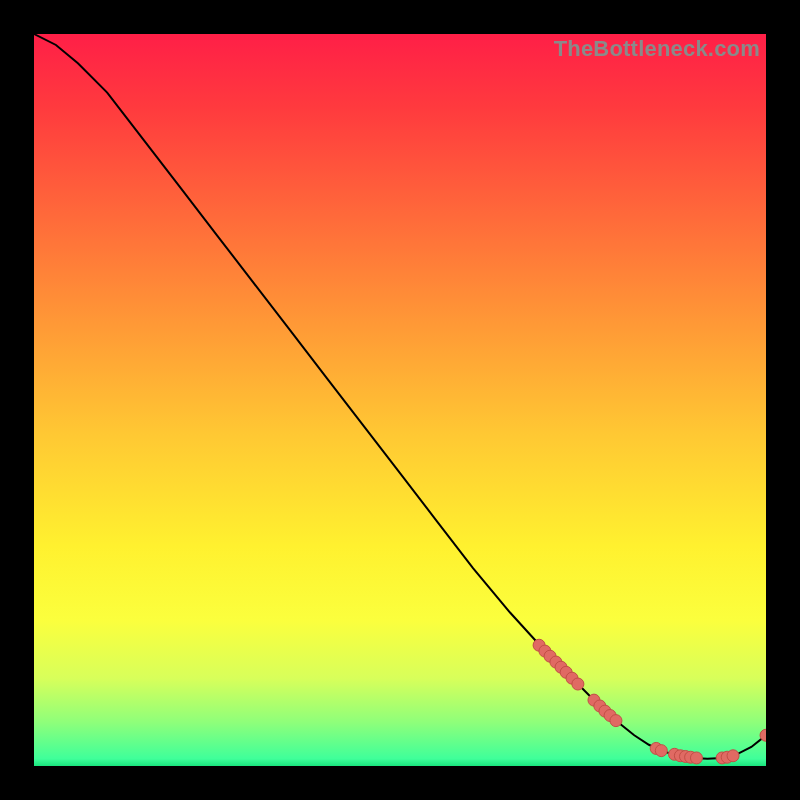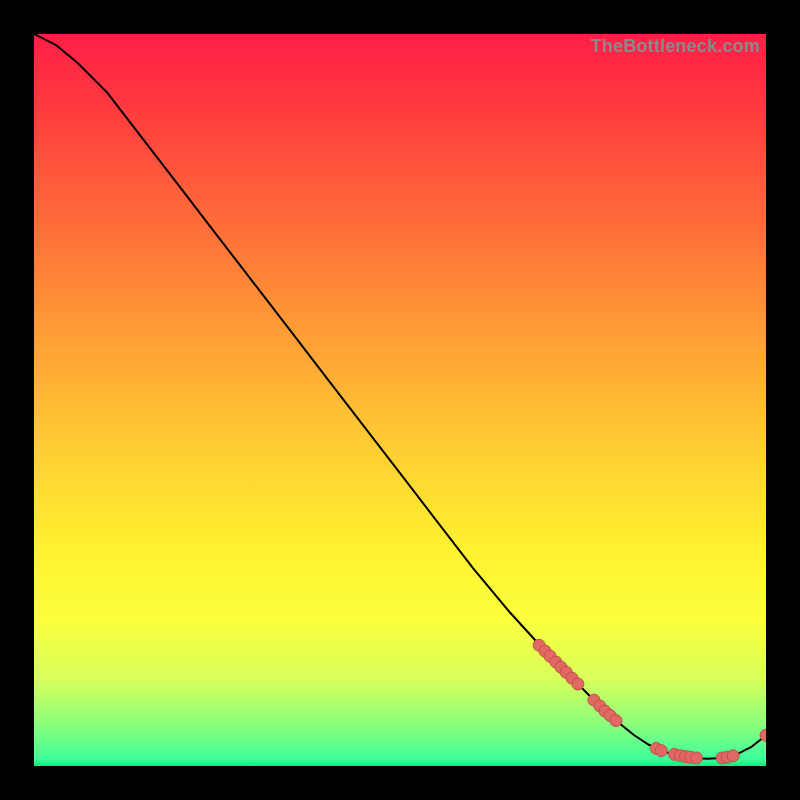--- a/index.html
+++ b/index.html
@@ -37,21 +37,21 @@
       #8fff7a 94%,
       #3fff9a 99%,
       #1ae57e 100%
     );
   }
   .watermark {
     position: absolute;
     top: 36px;
     right: 40px;
     color: #8a8a8a;
-    font-size: 18px;
+    font-size: 22px;
     font-weight: 600;
     letter-spacing: 0.2px;
     user-select: none;
   }
   svg.overlay {
     position: absolute;
     left: 34px;
     top: 34px;
     width: 732px;
     height: 732px;

